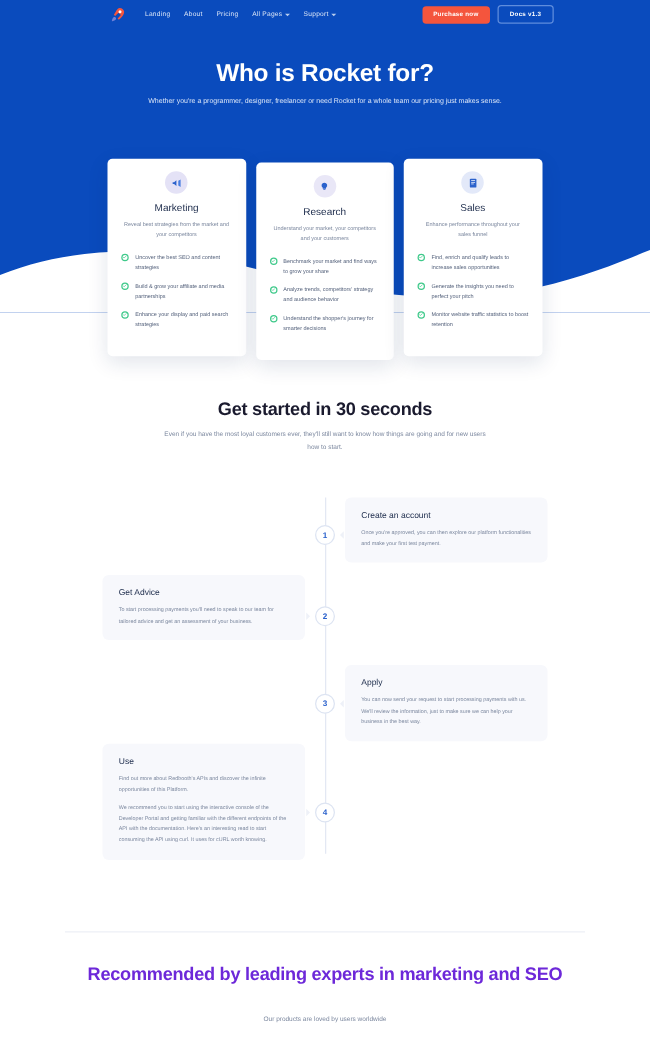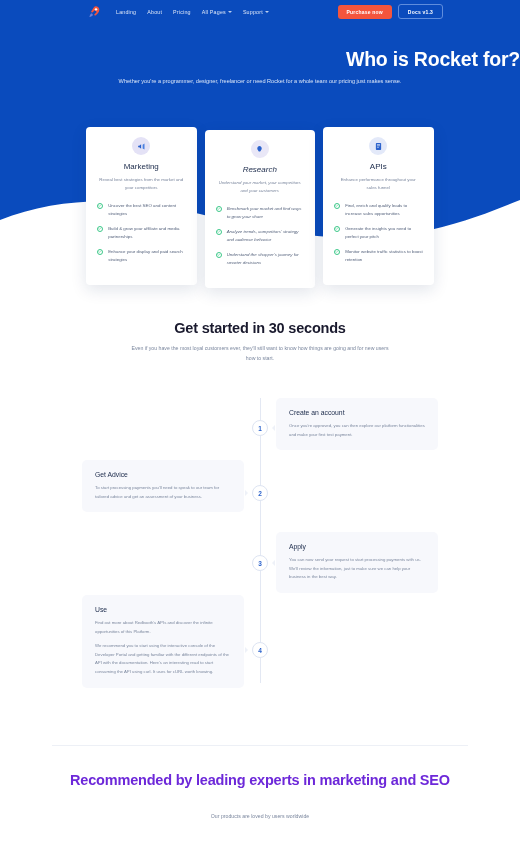--- a/index.html
+++ b/index.html
@@ -38,39 +38,39 @@
     background:#f4553d; color:#fff; font-size:5px; font-weight:bold;
     padding:4px 9px; border-radius:3px; border:none; cursor:pointer; letter-spacing:.2px;
   }
   .btn-docs {
     background:transparent; color:#ffffff; font-size:5px; font-weight:bold;
     padding:3.2px 9px; border-radius:3px; border:1px solid #5f8ddd; cursor:pointer; letter-spacing:.2px;
   }
 
   
   .hero-title {
-    position:absolute; top:48px; left:0; width:520px; text-align:right;
+    position:absolute; top:48px; left:0; width:520px; text-align:center;
     color:#ffffff; font-size:19.5px; font-weight:bold; letter-spacing:-.2px; z-index:5;
   }
   .hero-sub {
     position:absolute; top:76px; left:110px; width:300px; text-align:center;
     color:#dbe6f8; font-size:5.6px; line-height:1.95; z-index:5;
   }
 
   
   .cards {
     position:absolute; top:124px; left:86px; width:348px;
     display:flex; gap:8px; z-index:5;align-items:center;
   }
   .card {
     width:110.5px; background:#ffffff; border-radius:4px;
     box-shadow:0 5px 16px rgba(18,40,90,.12);
     padding:10px 9px 14px; position:relative;
   }
-  .card.mid { margin-top:6px;font-style:italic; }
+  .card.mid { margin-top:6px; }
   .card-icon {
     width:18px; height:18px; border-radius:50%;
     display:flex; align-items:center; justify-content:center; margin:0 auto 7px;
   }
   .ic-marketing { background:#e4e2f6; }
   .ic-research  { background:#e9e7f7; }
   .ic-sales     { background:#e3e9f9; }
   .card-title {
     text-align:center; font-size:8px; color:#1b2a4a; font-weight:normal; margin-bottom:5px;
   }
@@ -251,21 +251,21 @@
 
   <div class="card">
     <div class="card-icon ic-sales">
       <svg width="9" height="9" viewBox="0 0 24 24">
           <rect x="5" y="2.5" width="14" height="19" rx="2" fill="#2b62cc"></rect>
           <rect x="7.8" y="6" width="8.4" height="1.5" fill="#ffffff"></rect>
           <rect x="7.8" y="9.5" width="8.4" height="1.5" fill="#ffffff"></rect>
           <rect x="7.8" y="13" width="5.5" height="1.5" fill="#ffffff"></rect>
         </svg>
     </div>
-    <div class="card-title">APIs</div>
+    <div class="card-title">Sales</div>
     <div class="card-desc">Enhance performance throughout your sales funnel</div>
     <div class="feat">
       <span class="check">
           <svg width="3.4" height="3.4" viewBox="0 0 12 12">
             <path d="M2 6l2.6 2.6L10 3.2" stroke="#3ec98a" stroke-width="2" fill="none" stroke-linecap="round"></path>
           </svg>
         </span>
       <span class="feat-text">Find, enrich and qualify leads to increase sales opportunities</span>
     </div>
     <div class="feat">

